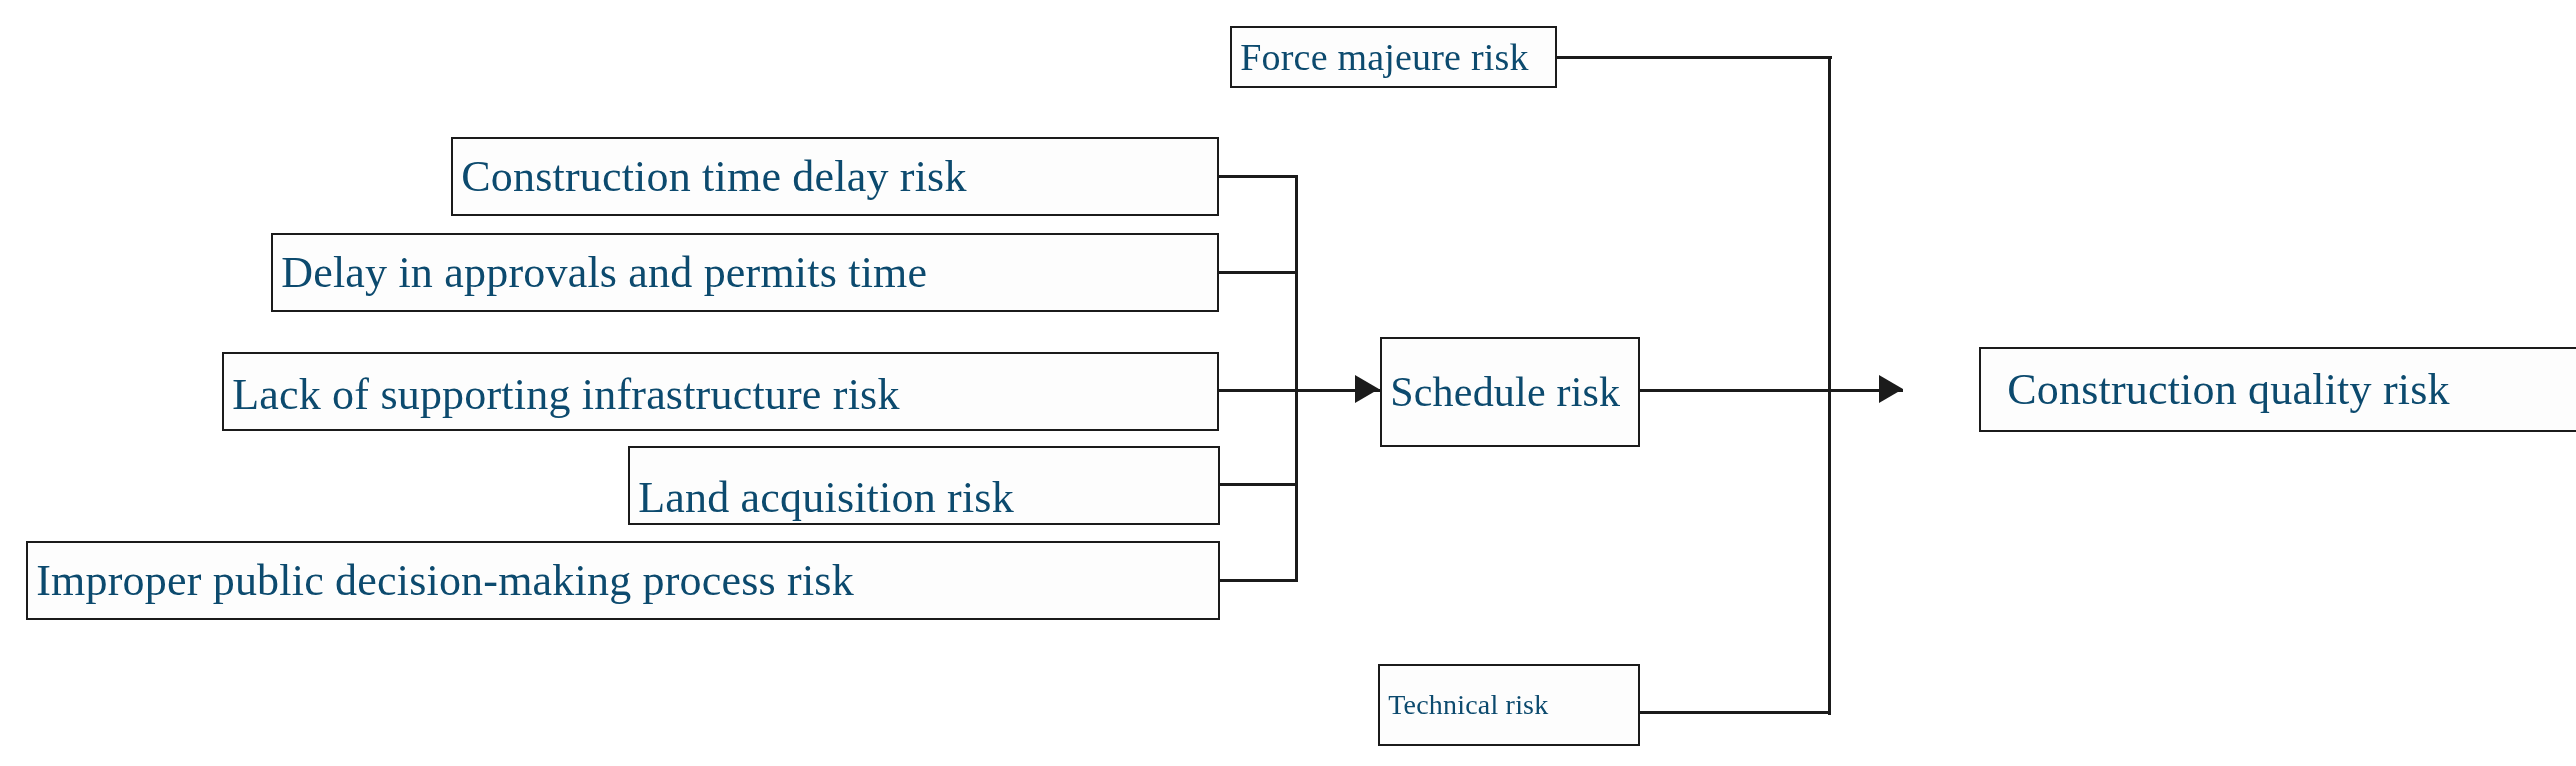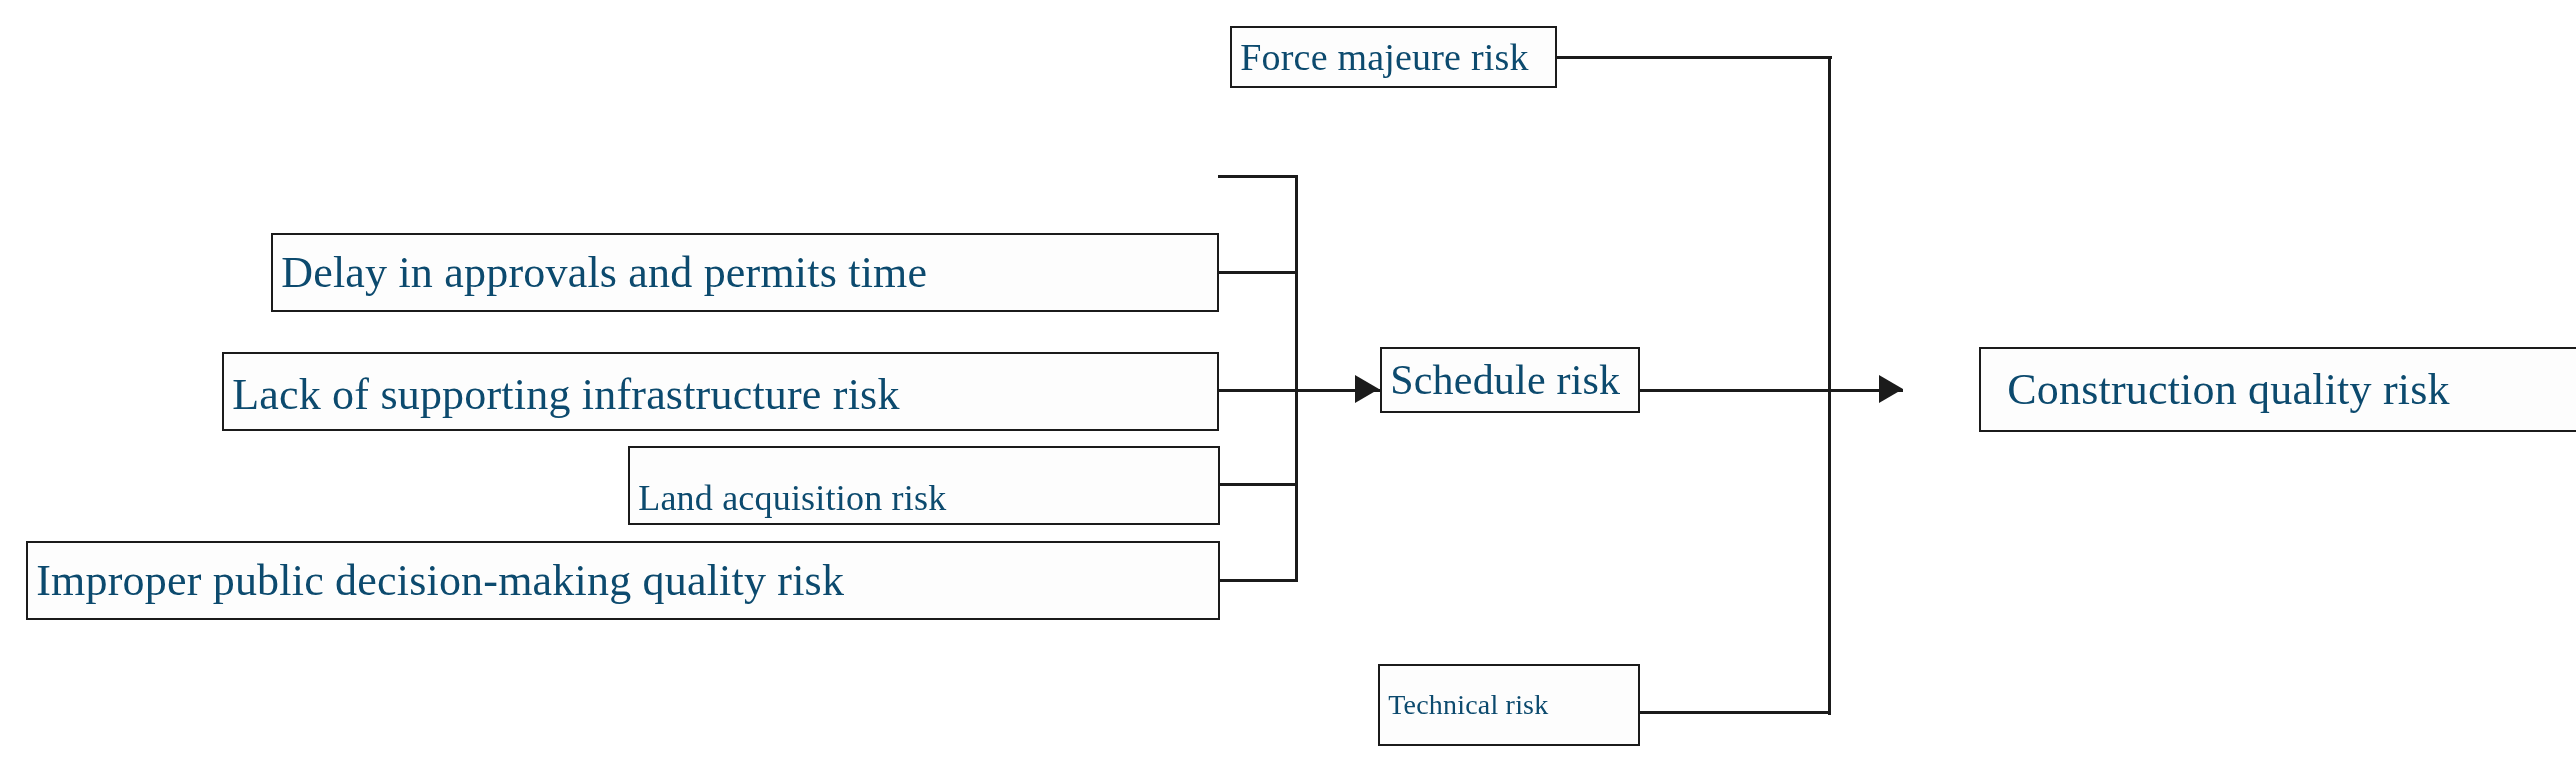--- a/index.html
+++ b/index.html
@@ -58,38 +58,41 @@
 </style>
 </head>
 <body>
 
 <div id="canvas">
 
   <div class="node" style="left:1230px; top:26px; width:327px; height:62px;">
     <span style="font-size: 38px;">Force majeure risk</span>
   </div>
 
+  <div class="node" style="left:451px; top:137px; width:768px; height:79px;">
+    <span style="font-size: 44px;">Construction time delay risk</span>
+  </div>
 
   <div class="node" style="left:271px; top:233px; width:948px; height:79px;">
     <span style="font-size: 44px;">Delay in approvals and permits time</span>
   </div>
 
   <div class="node" style="left:222px; top:352px; width:997px; height:79px;">
     <span style="font-size: 44px; margin-top: 7px;">Lack of supporting infrastructure risk</span>
   </div>
 
   <div class="node" style="left:628px; top:446px; width:592px; height:79px;">
-    <span style="font-size: 36px; margin-top: 24px;">Land acquisition risk</span>
+    <span style="font-size: 44px; margin-top: 24px;">Land acquisition risk</span>
   </div>
 
   <div class="node" style="left:26px; top:541px; width:1194px; height:79px;">
-    <span style="font-size: 44px;">Improper public decision-making quality risk</span>
+    <span style="font-size: 44px;">Improper public decision-making process risk</span>
   </div>
 
-  <div class="node" style="left:1380px; top:347px; width:260px; height:66px;">
+  <div class="node" style="left:1380px; top:337px; width:260px; height:110px;">
     <span style="font-size: 42px;">Schedule risk</span>
   </div>
 
   <div class="node" style="left:1378px; top:664px; width:262px; height:82px;">
     <span style="font-size: 28px;">Technical risk</span>
   </div>
 
   <div class="node" style="left:1979px; top:347px; width:646px; height:85px;padding-left:18px;">
     <span style="font-size: 44px;">Construction quality risk</span>
   </div>

